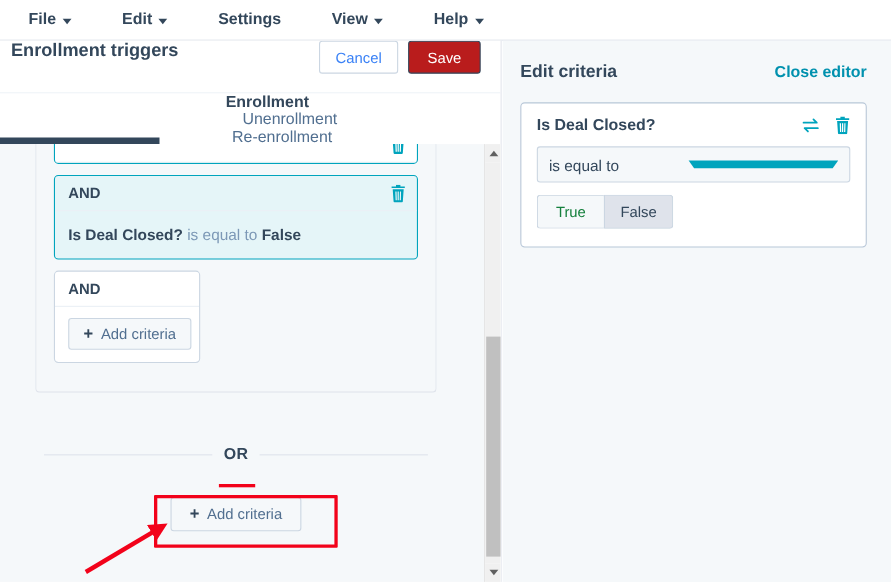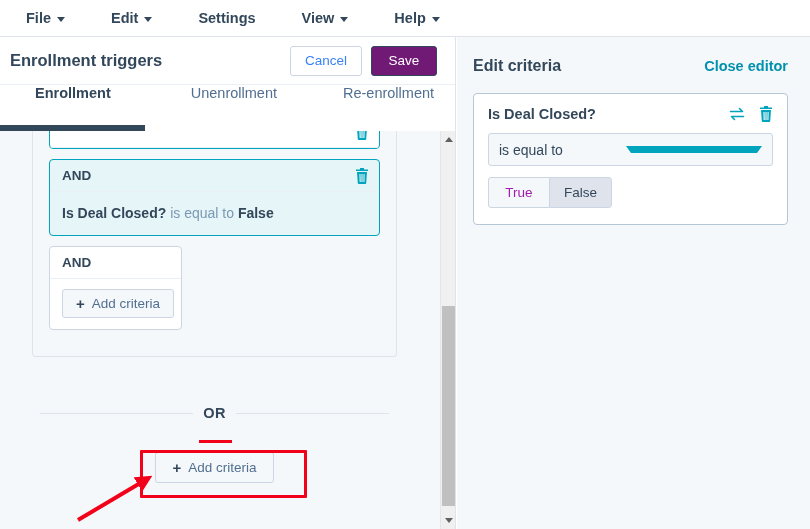--- a/index.html
+++ b/index.html
@@ -35,47 +35,47 @@
 
   
   .left-pane {
     position: absolute; left: 0; top: 37px; width: 456px; height: 492px;
     background: #ffffff;
     border-right: 1px solid #dfe3eb;
     overflow: hidden;
   }
   .lp-header {
     height: 48px; width: 100%;
-    display: flex; align-items: center;
+    display: flex; align-items: flex-start;
     padding: 0 12px 0 10px;
     border-bottom: 1px solid #eaf0f6;
     background: #ffffff;
   }
   .lp-title {
     font-size: 16.5px; font-weight: 700; color: #33475b;
     flex: 1; white-space: nowrap;
   }
   .btn-cancel {
     height: 30px; min-width: 70px; padding: 0 14px;
     background: #ffffff; border: 1px solid #cbd6e2; border-radius: 3px;
     color: #3b82f6; font-size: 13.5px; font-weight: 400;
     display: flex; align-items: center; justify-content: center;
     cursor: pointer; margin-right: 9px;
   }
   .btn-save {
     height: 30px; min-width: 66px; padding: 0 16px;
-    background: #701a75; border: 1px solid #33475b; border-radius: 3px;
+    background: #b91c1c; border: 1px solid #33475b; border-radius: 3px;
     color: #ffffff; font-size: 13.5px; font-weight: 400;
     display: flex; align-items: center; justify-content: center;
     cursor: pointer; margin-right: 6px;
   }
 
   .tabs {
     position: relative; height: 46px; width: 100%;
-    display: flex; background: #ffffff;
+    display: flex; align-items: center; background: #ffffff; flex-direction: column;
   }
   .tab {
     font-size: 14.5px; color: #516f90; cursor: pointer;
     padding: 0 4px; white-space: nowrap;
   }
   .tab.active { font-weight: 700; color: #33475b; }
   .tab-underline {
     position: absolute; left: 0; bottom: 0; width: 145px; height: 6px;
     background: #33475b;
   }
@@ -205,21 +205,21 @@
   .ec-select span { flex: 1; }
   .sel-caret {
     width: 0; height: 0;
     border-left: 5.5px solid transparent; border-right: 5.5px solid transparent;
     border-top: 7px solid #00a4bd;
   }
   .toggle-group { display: inline-flex; border-radius: 3px; overflow: hidden; }
   .toggle-btn {
     height: 31px; min-width: 61px; padding: 0 14px;
     border: 1px solid #cbd6e2;
-    background: #f5f8fa; color: #a21caf; font-size: 13.5px;
+    background: #f5f8fa; color: #15803d; font-size: 13.5px;
     display: flex; align-items: center; justify-content: center; cursor: pointer;
   }
   .toggle-btn.first { border-radius: 3px 0 0 3px; border-right: none; }
   .toggle-btn.last { border-radius: 0 3px 3px 0; }
   .toggle-btn.on { background: #dfe3eb; color: #33475b; }
 
   
   .anno { position: absolute; pointer-events: none; }
   .anno-rect {
     border: 3px solid #f2021a; border-radius: 1px;

